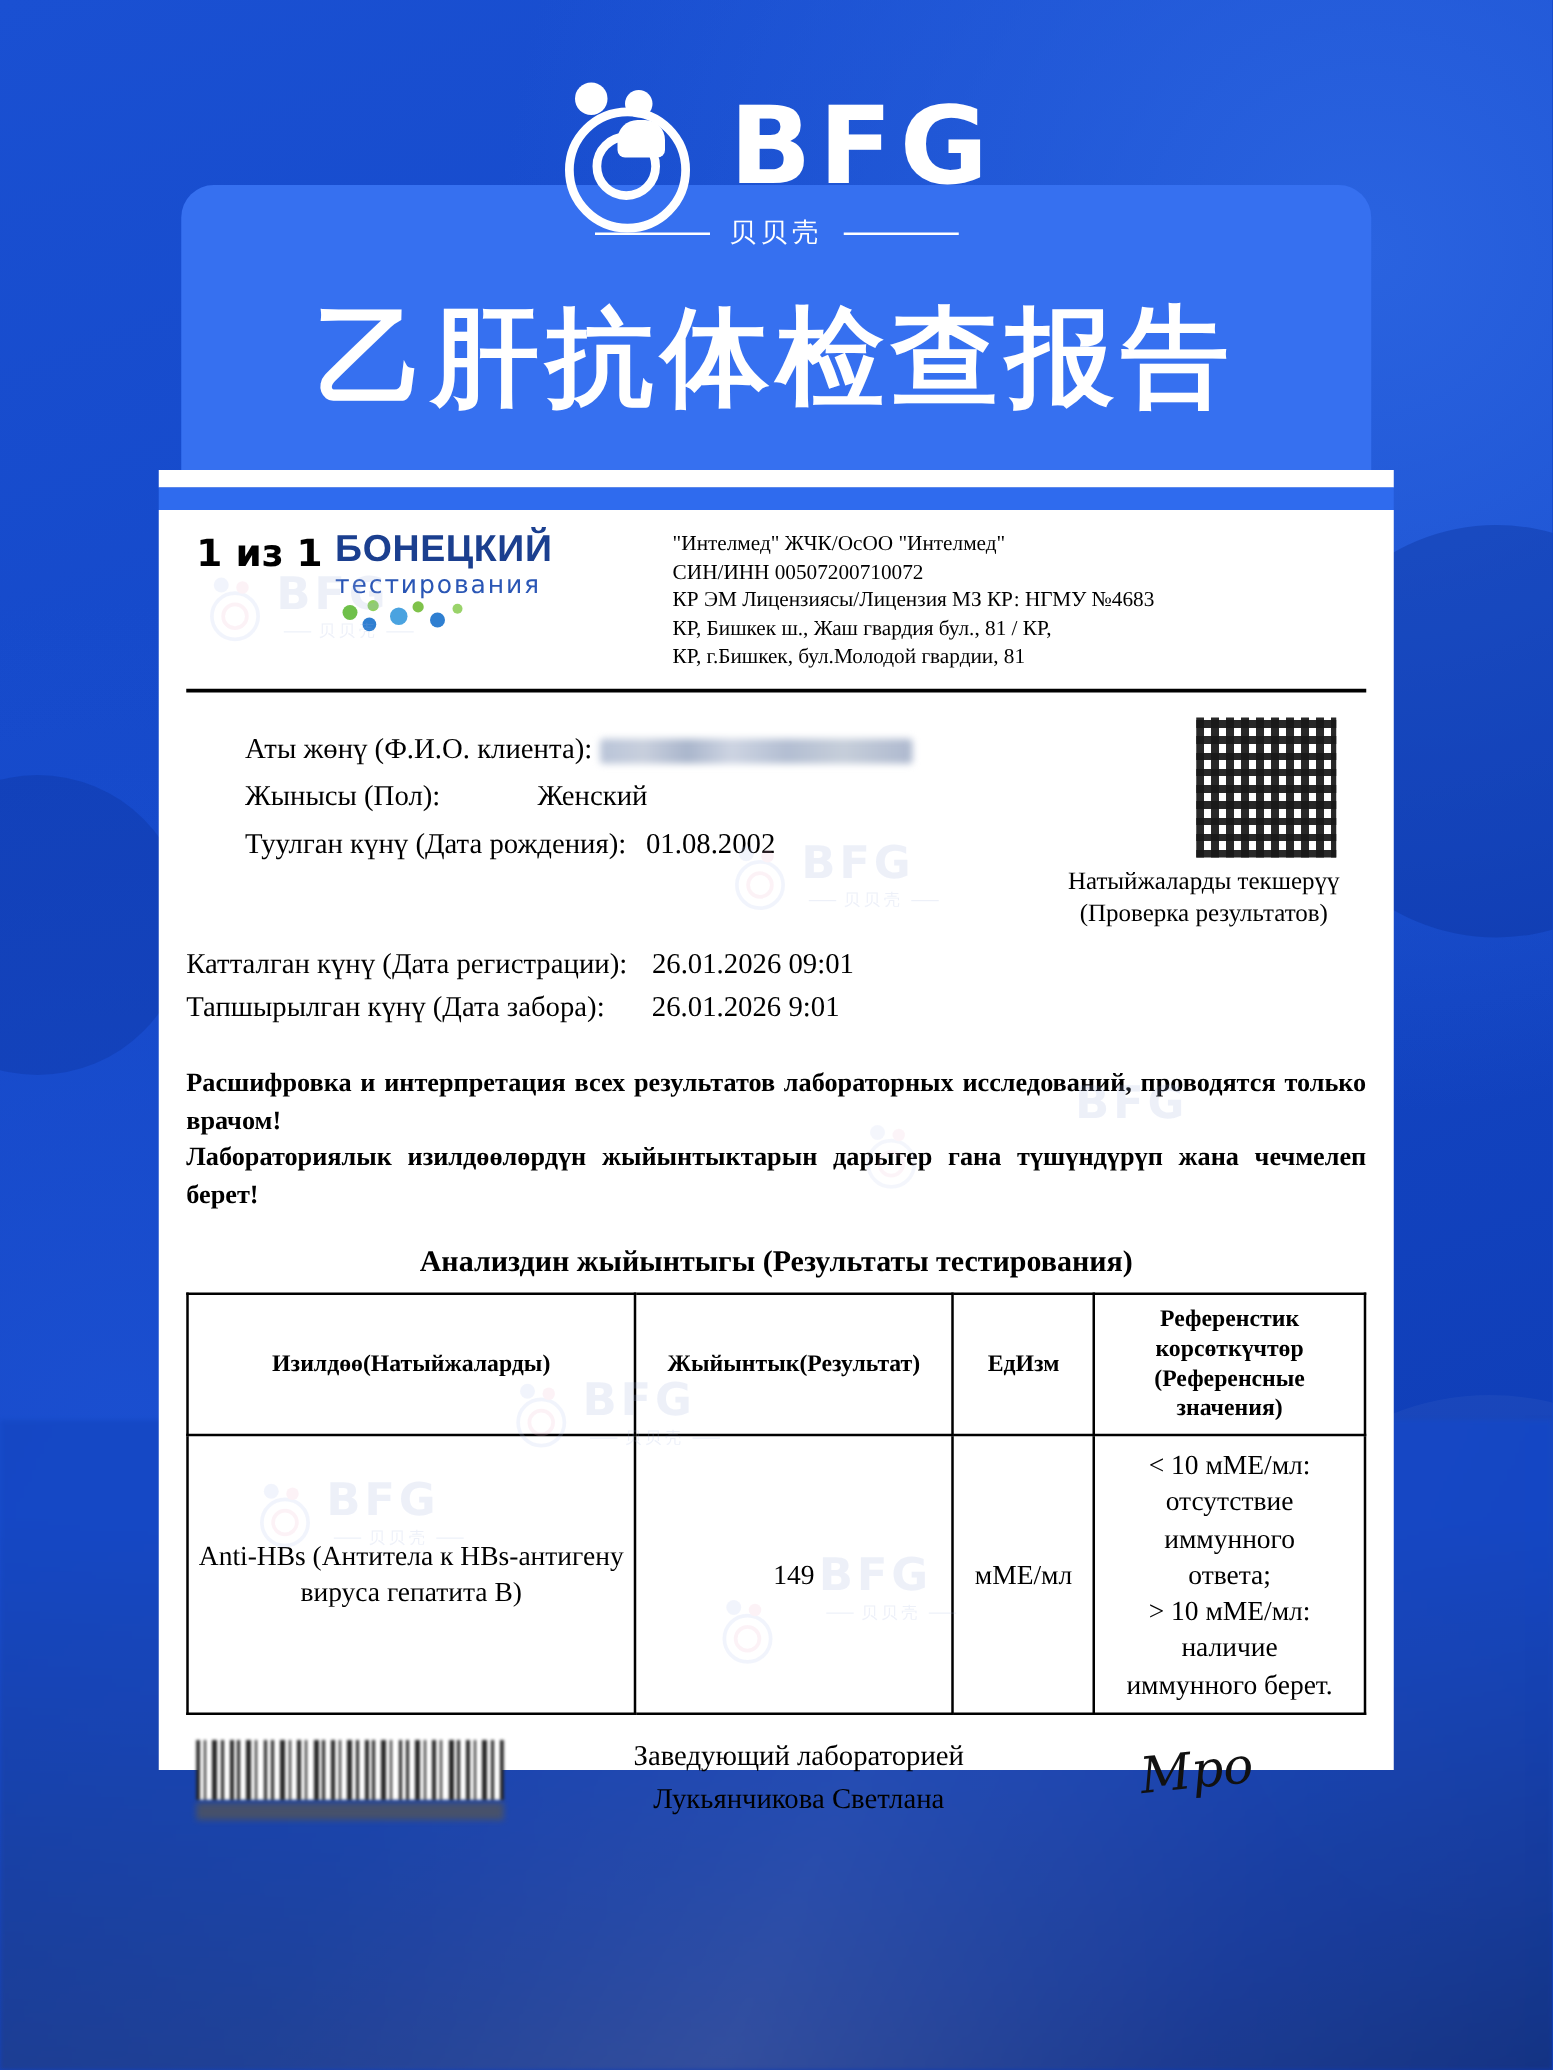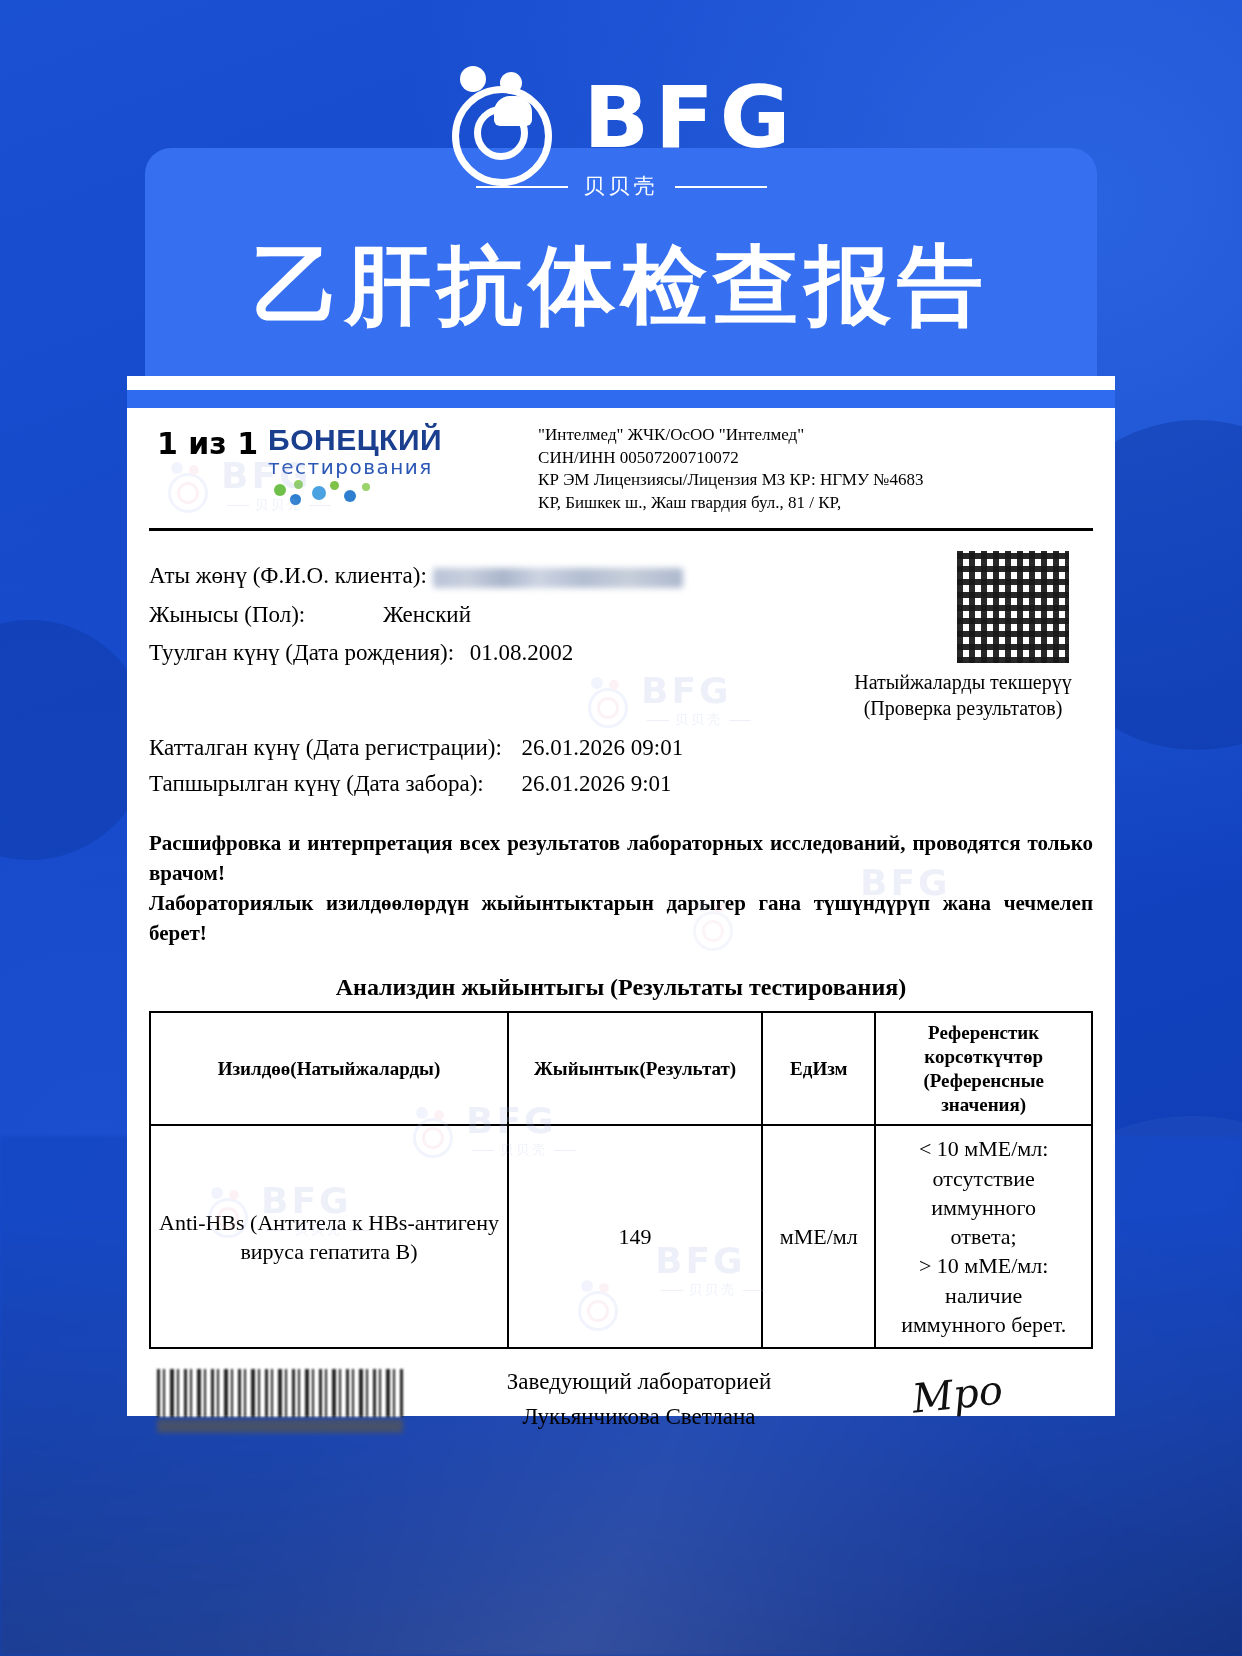--- a/index.html
+++ b/index.html
@@ -235,20 +235,21 @@
     border-top: 3px solid #000;
     margin: 4px 0 0 0;
   }
 
   
   .patient {
     position: relative;
     margin-top: 26px;
     font-size: 23px;
     line-height: 1.66;
+    margin-left: 47px;
   }
   .p-row { white-space: nowrap; }
   .p-label { display: inline-block; }
   .p-val { display: inline-block; margin-left: 10px; }
   .redacted-name {
     display: inline-block;
     width: 250px;
     height: 20px;
     vertical-align: middle;
     background: linear-gradient(90deg,#b9c4d8 0%,#c8cfdd 14%,#aab6cc 28%,#cdd4e2 42%,#b3bed2 60%,#c6ceda 78%,#aeb9cf 100%);
@@ -480,20 +481,21 @@
           <i style="left:62px; top:1px;  width:9px; height:9px; background:#7fc24a;"></i>
           <i style="left:76px; top:10px; width:12px;height:12px;background:#2f7fd1;"></i>
           <i style="left:94px; top:3px;  width:8px; height:8px; background:#9ad36a;"></i>
         </div>
       </div>
       <div class="lh-info">
         <div>"Интелмед" ЖЧК/ОсОО "Интелмед"</div>
         <div>СИН/ИНН 00507200710072</div>
         <div>КР ЭМ Лицензиясы/Лицензия МЗ КР: НГМУ №4683</div>
         <div>КР, Бишкек ш., Жаш гвардия бул., 81 / КР,</div>
+        <div>КР, г.Бишкек, бул.Молодой гвардии, 81</div>
       </div>
     </div>
     <hr class="hr-thick">
 
     <div class="patient">
       <div class="p-row">
         <span class="p-label">Аты жөнү (Ф.И.О. клиента):</span>
         <span class="redacted-name"></span>
       </div>
       <div class="p-row">

